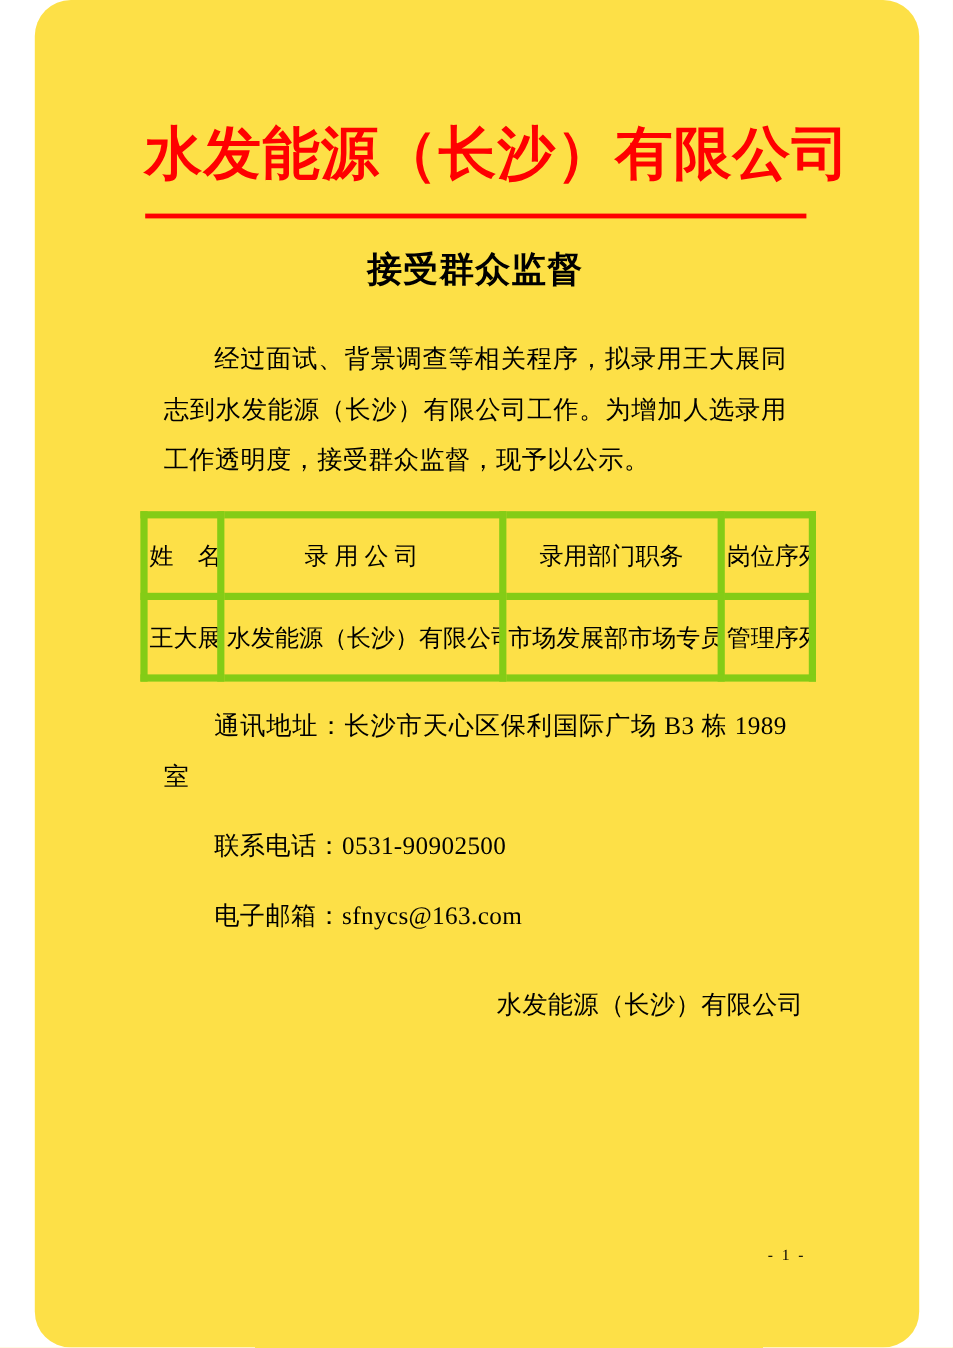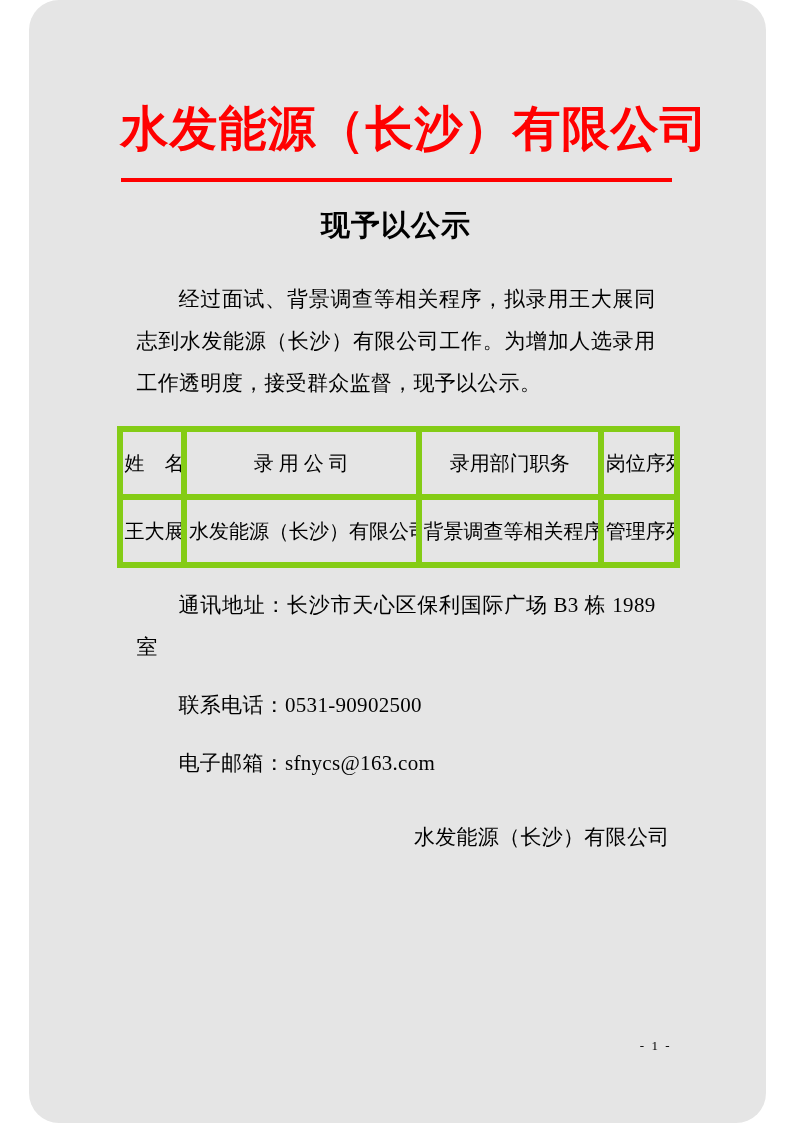--- a/index.html
+++ b/index.html
@@ -5,21 +5,21 @@
   html, body {
     margin: 0;
     padding: 0;
     background: #ffffff;
   }
   .page {
     position: relative;
     width: 737px;
     height: 1123px;
     margin: 0 auto;
-    background: #e5e5e5;
+    background: #fde047;
     overflow: hidden;
     font-family: "Liberation Serif", "DejaVu Serif", serif;
     color: #000000;
     box-sizing: border-box;
     padding: 0 94px 0 92px;
     border-radius: 30px;
   }
   .letterhead-title {
     margin-top: 100px;
     font-size: 48px;
@@ -94,42 +94,42 @@
 </style>
 </head>
 <body>
 
 <div class="page">
 
   <div class="letterhead-title" style="color: rgb(255, 0, 0);">水发能源（长沙）有限公司</div>
 
   <div class="red-rule" style="background: rgb(255, 0, 0);"></div>
 
-  <div class="notice-title">现予以公示</div>
+  <div class="notice-title">接受群众监督</div>
 
   <p class="body-para para-intro">经过面试、背景调查等相关程序，拟录用王大展同志到水发能源（长沙）有限公司工作。为增加人选录用工作透明度，接受群众监督，现予以公示。</p>
 
   <table class="recruit-table">
     <colgroup>
       <col class="col-name">
       <col class="col-company">
       <col class="col-dept">
       <col class="col-series">
     </colgroup>
     <tbody>
       <tr>
         <td>姓　名</td>
         <td>录 用 公 司</td>
         <td>录用部门职务</td>
         <td>岗位序列</td>
       </tr>
       <tr>
         <td>王大展</td>
         <td>水发能源（长沙）有限公司</td>
-        <td>背景调查等相关程序</td>
+        <td>市场发展部市场专员</td>
         <td>管理序列</td>
       </tr>
     </tbody>
   </table>
 
 
 
   <p class="body-para">通讯地址：长沙市天心区保利国际广场 B3 栋 1989 室</p>
 
   <p class="body-para">联系电话：0531-90902500</p>

